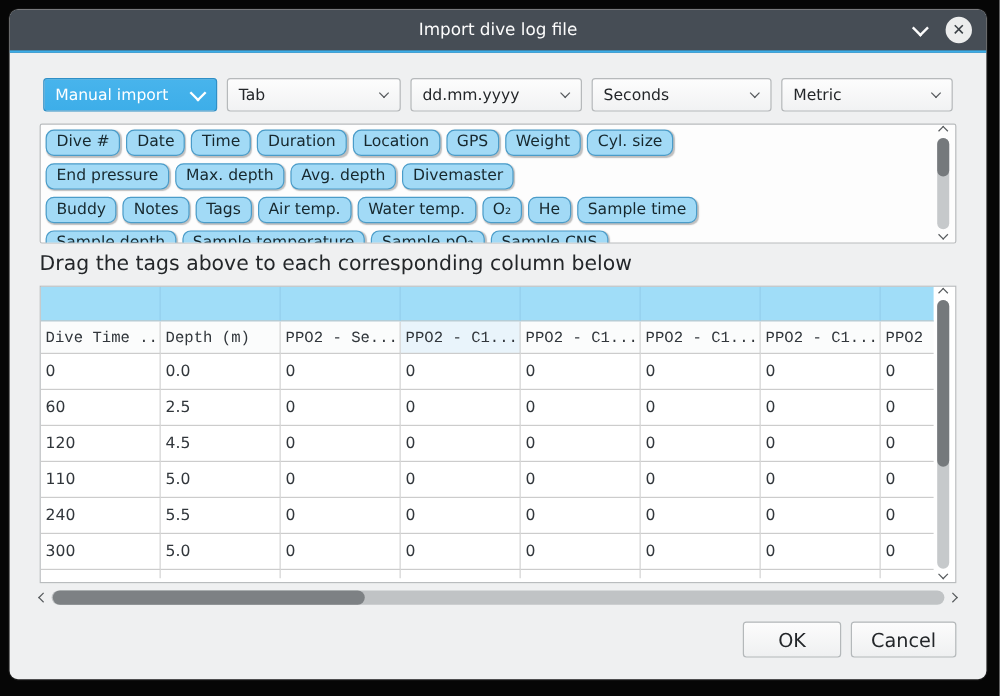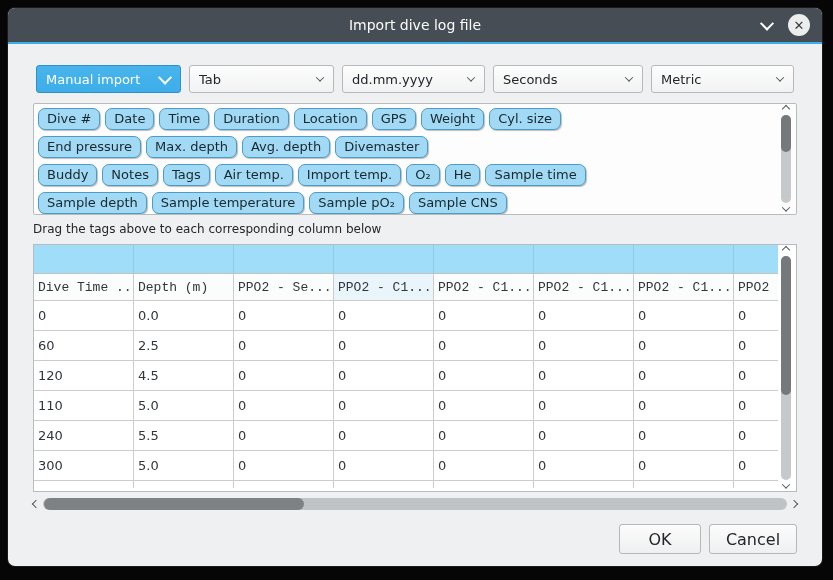--- a/index.html
+++ b/index.html
@@ -41,36 +41,36 @@
     display:flex;align-items:center;justify-content:space-between;
     padding:0 10px 0 9px;font-size:13px;color:#232629;cursor:pointer;
   }
   .combo.accent{
     background:linear-gradient(#48b4ec,#3daee9);border-color:#2f8fc6;color:#ffffff;
   }
   .combo.accent .chev{border-color:#ffffff;}
   .w1{width:145px}.w2{width:145px}.w3{width:143px}.w4{width:150px}.w5{width:143px}
   
   .tagbox{
-    position:relative;margin-top:10px;height:112px;box-sizing:border-box;
+    position:relative;margin-top:10px;height:100px;box-sizing:border-box;
     background:#fdfdfd;border:1px solid #b9bcbe;border-radius:2px;overflow:hidden;
   }
   .tagrows{padding:4px 22px 0 4px;}
   .tagrow{display:flex;gap:5px;margin-bottom:6px;}
   .tag{
     background:#a2daf6;border:1px solid #4a9cc9;border-radius:7px;
     padding:2px 8px 3px 8px;font-size:13px;color:#17282e;white-space:nowrap;
     box-shadow:1px 1px 1px rgba(0,0,0,0.25);cursor:grab;
   }
   
   .vscroll{position:absolute;top:2px;right:2px;bottom:2px;width:16px;display:flex;flex-direction:column;align-items:center;}
   .vscroll .track{position:relative;flex:1;width:10px;background:#c6c9cb;border-radius:5px;margin:3px 0;}
   .vscroll .thumb{position:absolute;left:0;width:10px;background:#75797c;border-radius:5px;}
   
-  .instruction{margin-top:7px;font-size:12px;color:#232629;}
+  .instruction{margin-top:7px;font-size:17px;color:#232629;}
   
   .tablewrap{
     position:relative;margin-top:8px;height:248px;box-sizing:border-box;
     background:#ffffff;border:1px solid #b9bcbe;overflow:hidden;
   }
   .grid{position:absolute;left:0;top:0;width:744px;overflow:hidden;}
   .trow{display:flex;height:30px;box-sizing:border-box;}
   .cell{
     flex:0 0 100px;width:100px;box-sizing:border-box;
     border-right:1px solid #cccccc;border-bottom:1px solid #cccccc;
@@ -155,21 +155,21 @@
             <span class="tag">End pressure</span>
             <span class="tag">Max. depth</span>
             <span class="tag">Avg. depth</span>
             <span class="tag">Divemaster</span>
           </div>
           <div class="tagrow">
             <span class="tag">Buddy</span>
             <span class="tag">Notes</span>
             <span class="tag">Tags</span>
             <span class="tag">Air temp.</span>
-            <span class="tag">Import temp.</span>
+            <span class="tag">Water temp.</span>
             <span class="tag">O₂</span>
             <span class="tag">He</span>
             <span class="tag">Sample time</span>
           </div>
           <div class="tagrow">
             <span class="tag">Sample depth</span>
             <span class="tag">Sample temperature</span>
             <span class="tag">Sample pO₂</span>
             <span class="tag">Sample CNS</span>
           </div>

